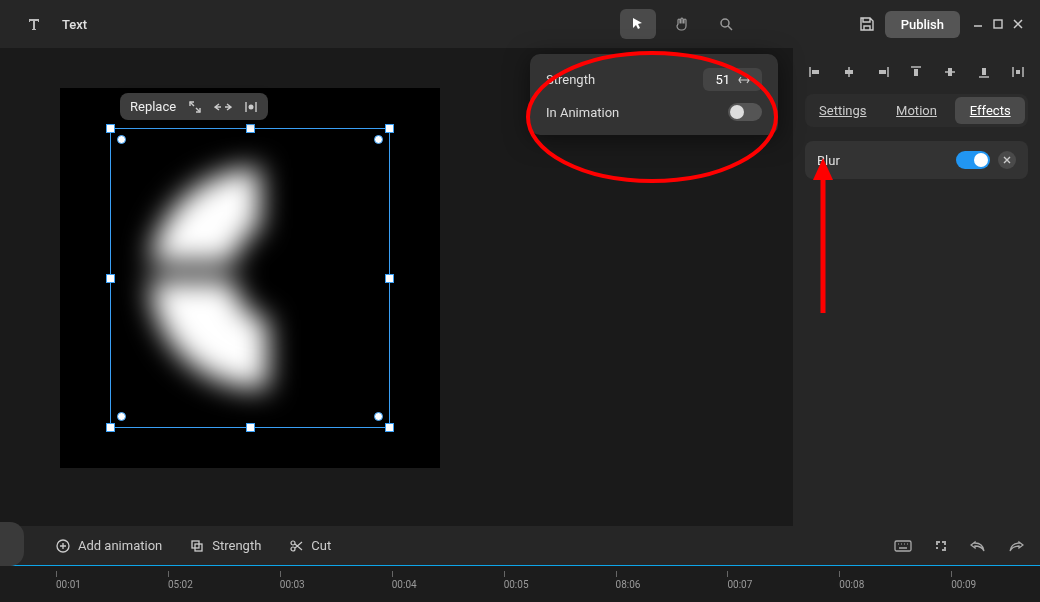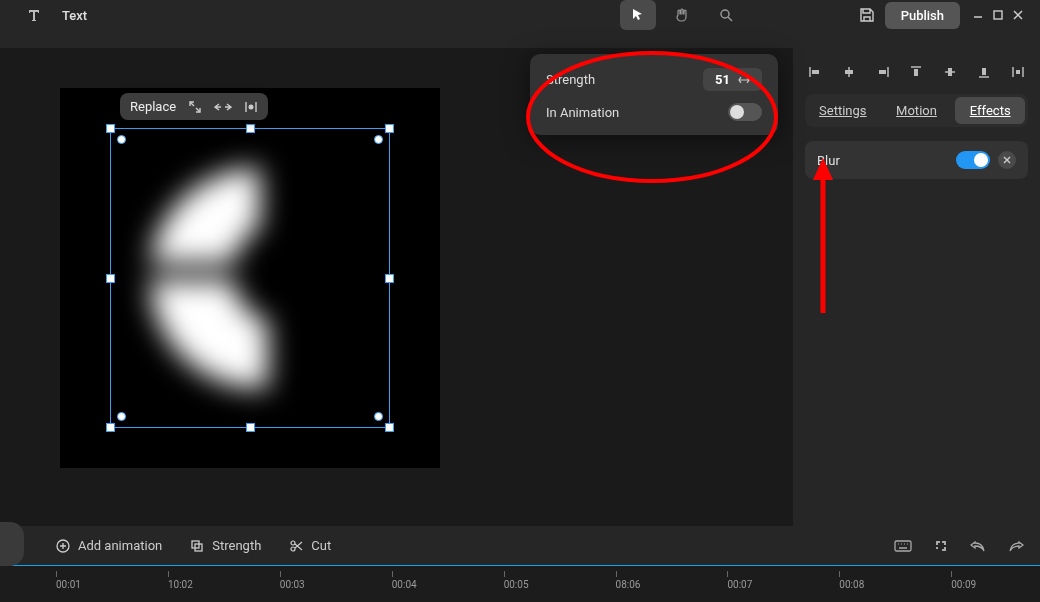--- a/index.html
+++ b/index.html
@@ -11,21 +11,21 @@
   color: #e0e0e0;
   overflow: hidden;
   position: relative;
 }
 
 
 .topbar {
   height: 48px;
   background: #262626;
   display: flex;
-  align-items: flex-start;
+  align-items: center;
   padding: 0 16px;
   justify-content: space-between;
 }
 .topbar-left { display: flex; align-items: center; gap: 10px; }
 .topbar-center { display: flex; align-items: center; gap: 8px; position:absolute; left:620px;}
 .topbar-right { display: flex; align-items: center; }
 .tool-btn {
   width: 36px; height: 30px;
   display: flex; align-items: center; justify-content: center;
   border-radius: 6px;
@@ -117,21 +117,21 @@
   display:flex;
   flex-direction:column;
   gap:12px;
   font-size:13px;
   color:#ddd;
   box-shadow:0 4px 24px rgba(0,0,0,0.5);
 }
 .popover-row { display:flex; justify-content:space-between; align-items:center; }
 .popover-val {
   background:#444; padding:4px 12px; border-radius:6px;
-  display:flex; align-items:center; gap:8px; font-weight:700; color:#fff;
+  display:flex; align-items:center; gap:8px; font-weight:400; color:#fff;
 }
 .toggle {
   width:34px; height:18px; border-radius:10px; background:#555; position:relative;
 }
 .toggle .knob { position:absolute; width:14px; height:14px; background:#ddd; border-radius:50%; top:2px; left:2px; }
 .toggle.on { background:#2196f3; }
 .toggle.on .knob { left:18px; background:#fff; }
 
 
 .anno-ellipse {
@@ -462,21 +462,21 @@
         </span>
       <span>
           <svg width="16" height="14" viewBox="0 0 16 14">
             <path d="M11 3l4 3-4 3V7c-4 0-7 1-9 5 1-6 5-8 9-8z" fill="none" stroke="#aaa" stroke-width="1.3"></path>
           </svg>
         </span>
     </div>
   </div>
   <div class="timeline" id="timeline">
       <div class="tick">00:01</div>
-      <div class="tick">10:02</div>
+      <div class="tick">05:02</div>
       <div class="tick">00:03</div>
       <div class="tick">00:04</div>
       <div class="tick">00:05</div>
       <div class="tick">08:06</div>
       <div class="tick">00:07</div>
       <div class="tick">00:08</div>
       <div class="tick">00:09</div>
     </div>
 </div>
 

